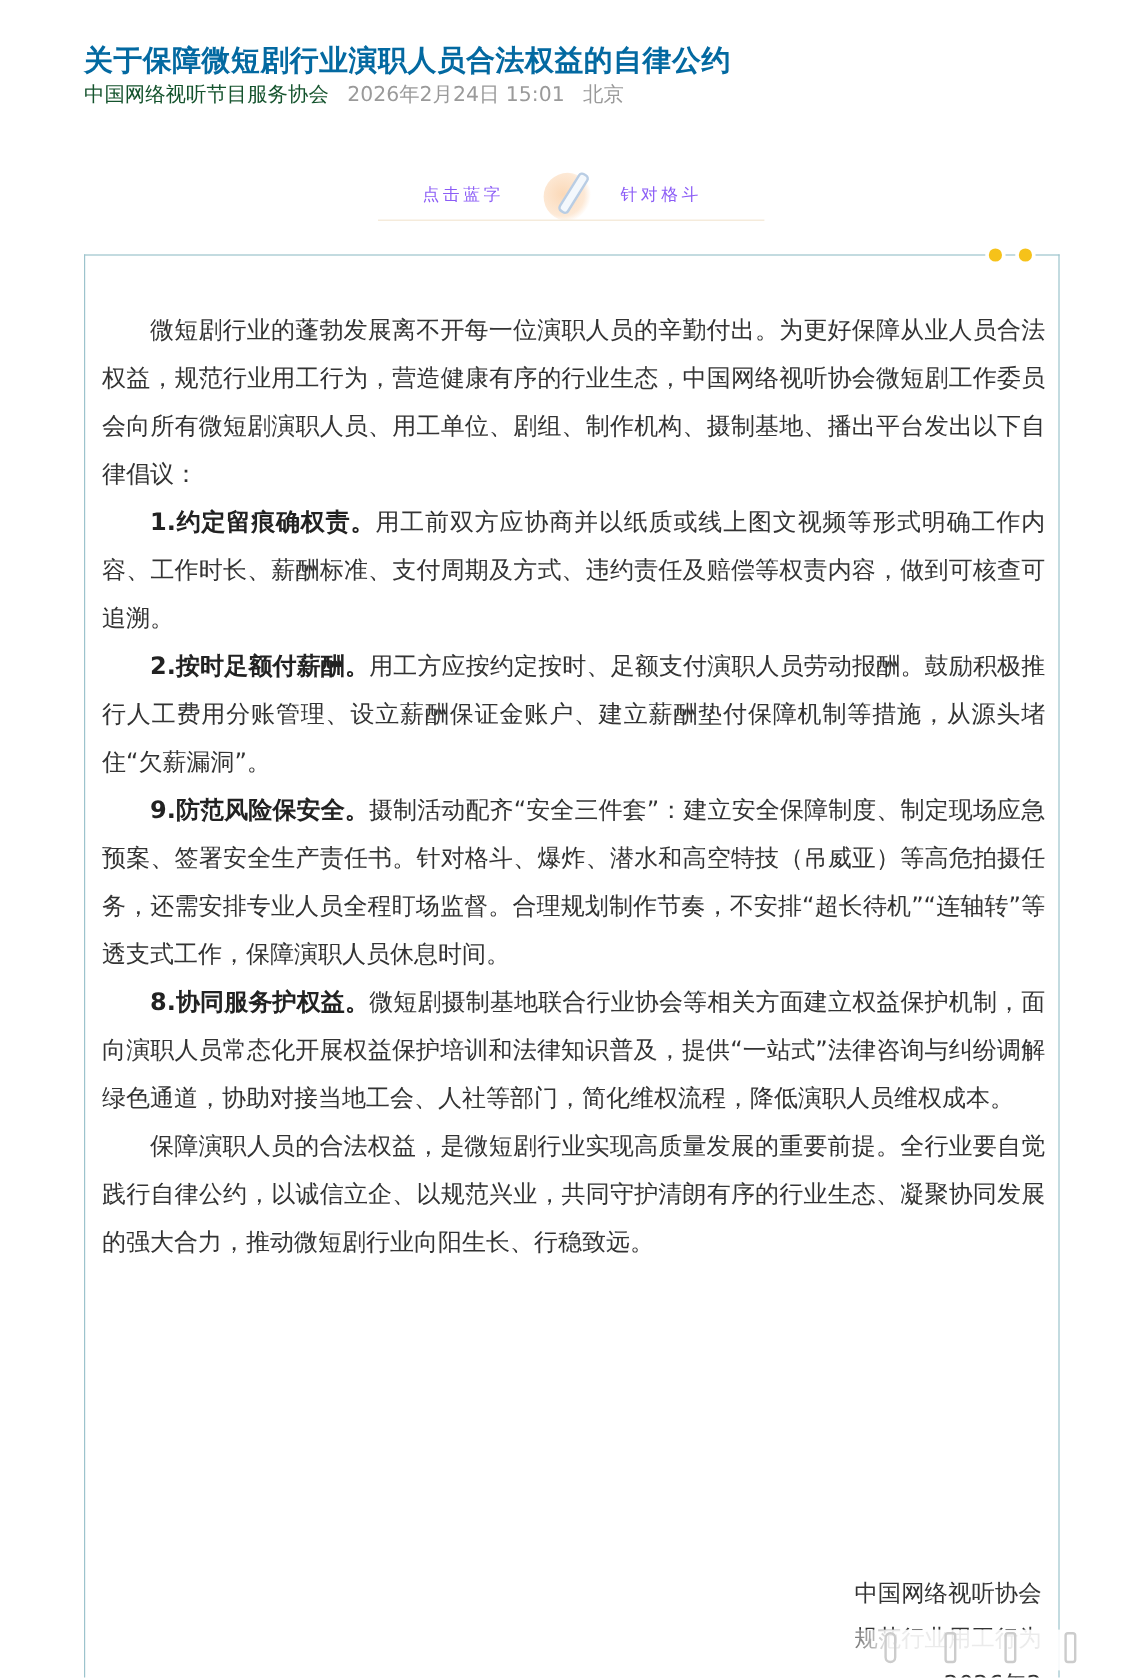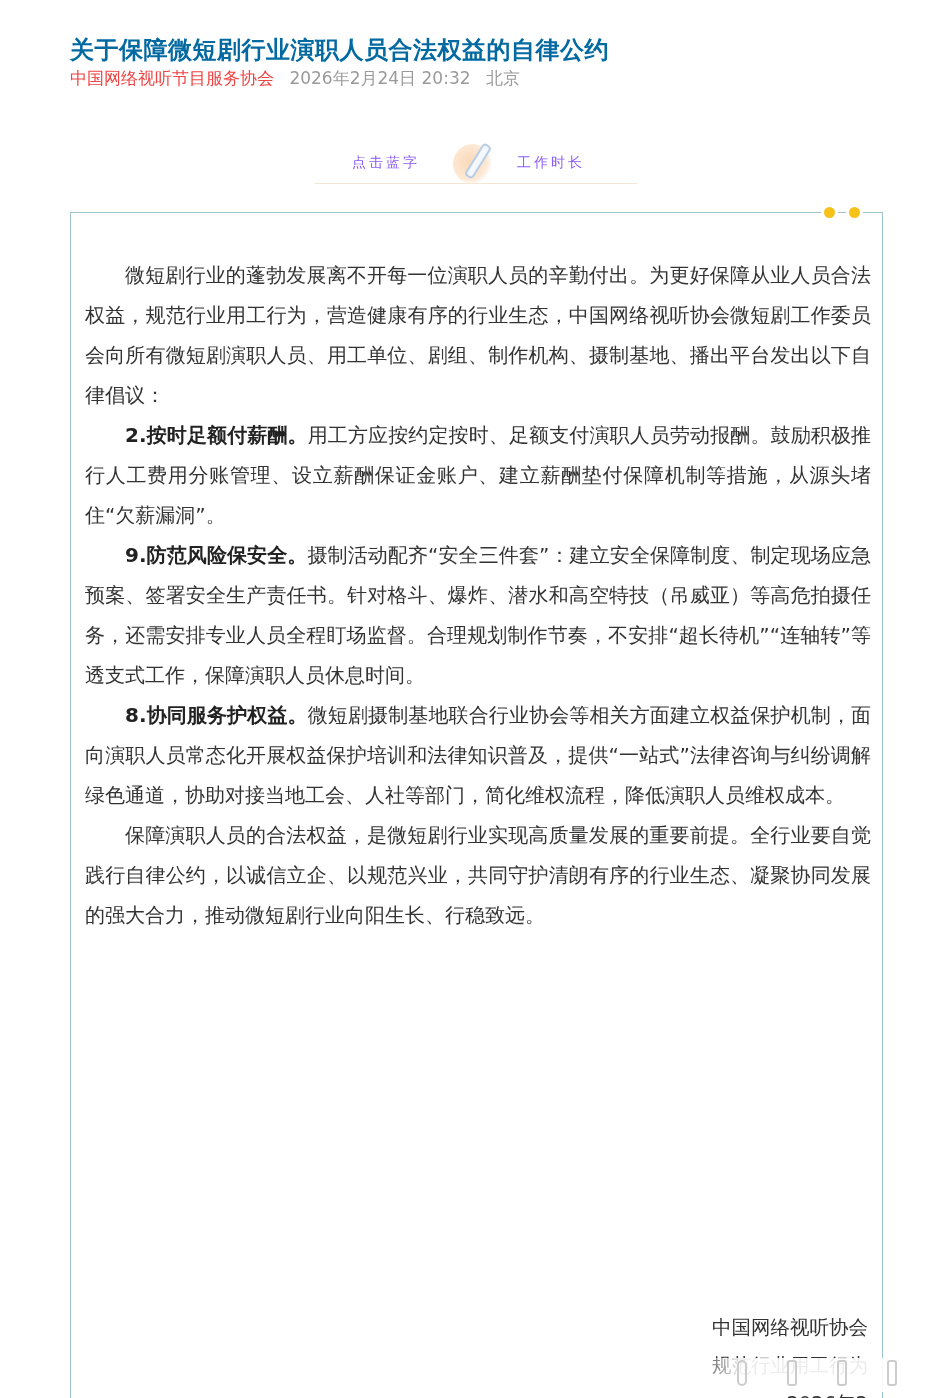--- a/index.html
+++ b/index.html
@@ -1,20 +1,20 @@
 <!DOCTYPE html>
 <html><head>
 <meta charset="utf-8">
 <style>
   * { margin:0; padding:0; box-sizing:border-box; }
   html, body { width:945px; height:1398px; background:#ffffff; overflow:hidden; }
   body { font-family:"DejaVu Sans","Liberation Sans",sans-serif; color:#222; position:relative; }
   .title { position:absolute; left:70px; top:18px; font-size:24px; font-weight:bold; color:#0369a1; letter-spacing:0.5px;margin-top:16px; }
   .meta { position:absolute; left:70px; top:67px; font-size:17px; color:#9a9a9a; white-space:nowrap; }
-  .meta .author { color:#ef4444; margin-right:10px; }
+  .meta .author { color:#14532d; margin-right:10px; }
   .meta span { margin-right:10px; }
   .follow { position:absolute; left:315px; top:142px; width:322px; height:42px; }
   .follow .line { position:absolute; left:0; right:0; bottom:0; height:1px; background:#f3e6d3; }
   .follow .txt { position:absolute; top:12px; font-size:14px; color:#8b5cf6; letter-spacing:3px; }
   .follow .l { left:37px; }
   .follow .r { left:202px; }
   .follow .badge { position:absolute; left:138px; top:2px; width:40px; height:40px; border-radius:50%;
     background:radial-gradient(circle at 40% 45%, #fbd9b8 0%, #fde9d6 55%, rgba(255,255,255,0) 72%); }
   .follow .pen { position:absolute; left:158px; top:0px; width:10px; height:38px; border:2px solid #b9cde4; border-radius:4px; background:#f4f8fc; transform:rotate(32deg); }
   .box { position:absolute; left:70px; top:212px; width:813px; height:1190px; border:1px solid #9cc3cc; border-bottom:none; }
@@ -28,40 +28,41 @@
     background:linear-gradient(90deg, rgba(255,255,255,0) 0%, rgba(255,255,255,0.9) 18%, rgba(255,255,255,0.9) 100%); }
   .wm-glyph { position:absolute; top:2px; width:10px; height:26px; border:2px solid #ccc; border-radius:5px; }
 </style>
 </head>
 <body>
 
 <h1 class="title">关于保障微短剧行业演职人员合法权益的自律公约</h1>
 
 <div class="meta">
   <span class="author">中国网络视听节目服务协会</span>
-  <span>2026年2月24日 20:32</span>
+  <span>2026年2月24日 15:01</span>
   <span>北京</span>
 </div>
 
 <div class="follow">
   <span class="txt l">点击蓝字</span>
   <div class="badge"></div>
   <div class="pen"></div>
-  <span class="txt r">工作时长</span>
+  <span class="txt r">针对格斗</span>
   <div class="line"></div>
 </div>
 
 <div class="box">
   <div class="dots">
     <div class="dot"></div>
     <div class="dot"></div>
   </div>
 
   <div class="content">
     <p>微短剧行业的蓬勃发展离不开每一位演职人员的辛勤付出。为更好保障从业人员合法权益，规范行业用工行为，营造健康有序的行业生态，中国网络视听协会微短剧工作委员会向所有微短剧演职人员、用工单位、剧组、制作机构、摄制基地、播出平台发出以下自律倡议：</p>
+    <p><b>1.约定留痕确权责。</b><span>用工前双方应协商并以纸质或线上图文视频等形式明确工作内容、工作时长、薪酬标准、支付周期及方式、违约责任及赔偿等权责内容，做到可核查可追溯。</span></p>
     <p><b>2.按时足额付薪酬。</b><span>用工方应按约定按时、足额支付演职人员劳动报酬。鼓励积极推行人工费用分账管理、设立薪酬保证金账户、建立薪酬垫付保障机制等措施，从源头堵住“欠薪漏洞”。</span></p>
     <p><b>9.防范风险保安全。</b><span>摄制活动配齐“安全三件套”：建立安全保障制度、制定现场应急预案、签署安全生产责任书。针对格斗、爆炸、潜水和高空特技（吊威亚）等高危拍摄任务，还需安排专业人员全程盯场监督。合理规划制作节奏，不安排“超长待机”“连轴转”等透支式工作，保障演职人员休息时间。</span></p>
     <p><b>8.协同服务护权益。</b><span>微短剧摄制基地联合行业协会等相关方面建立权益保护机制，面向演职人员常态化开展权益保护培训和法律知识普及，提供“一站式”法律咨询与纠纷调解绿色通道，协助对接当地工会、人社等部门，简化维权流程，降低演职人员维权成本。</span></p>
     <p>保障演职人员的合法权益，是微短剧行业实现高质量发展的重要前提。全行业要自觉践行自律公约，以诚信立企、以规范兴业，共同守护清朗有序的行业生态、凝聚协同发展的强大合力，推动微短剧行业向阳生长、行稳致远。</p>
   </div>
 
   <div class="sign">
     <div>中国网络视听协会</div>
     <div>规范行业用工行为</div>
     <div>2026年2</div>

